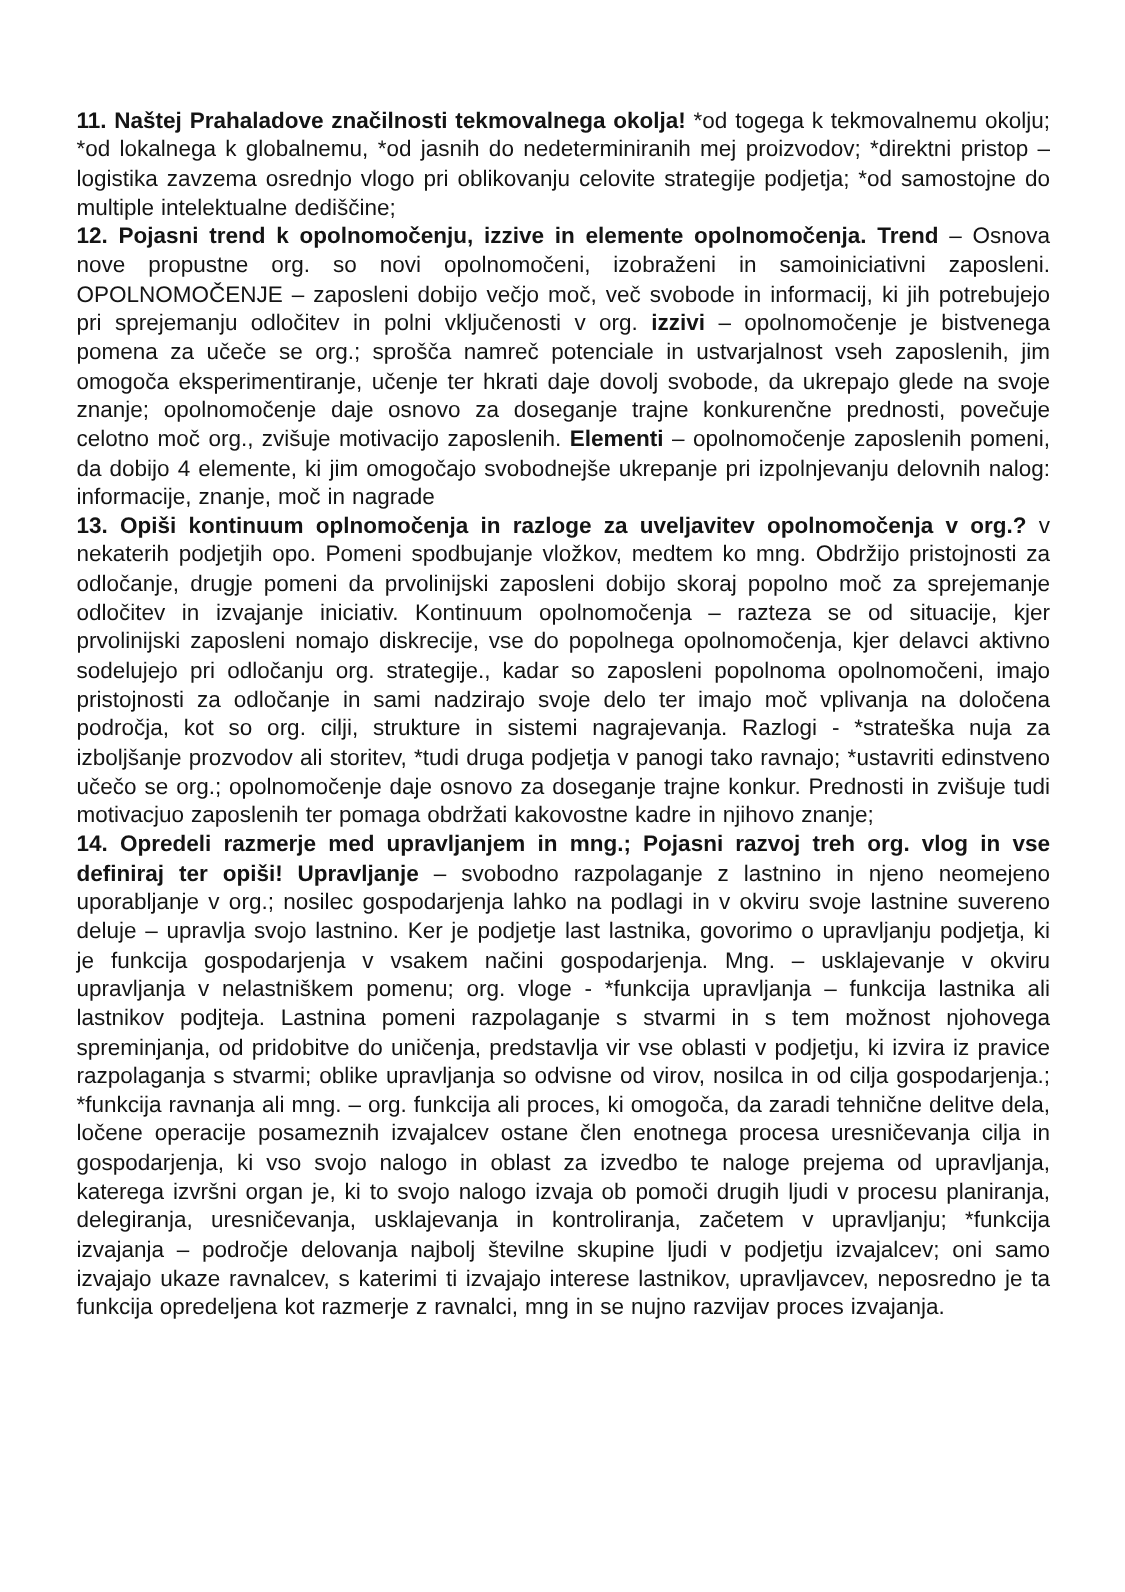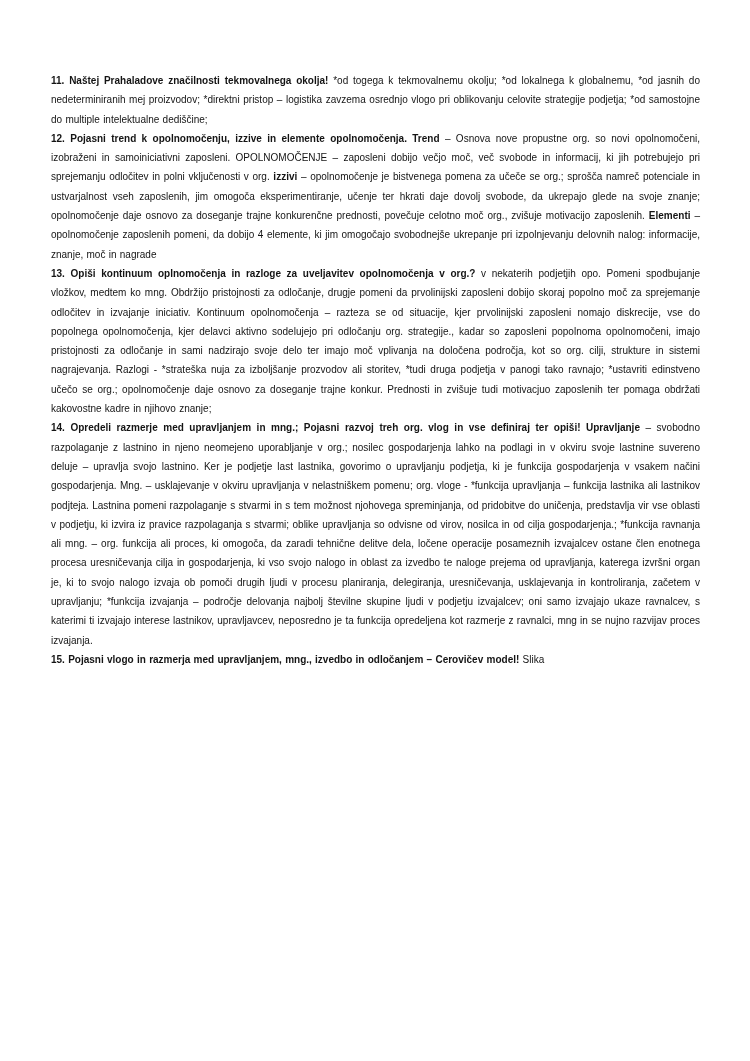--- a/index.html
+++ b/index.html
@@ -9,21 +9,21 @@
   }
   .page {
     position: relative;
     width: 750px;
     height: 1061px;
     background: #ffffff;
     box-sizing: border-box;
     padding: 71px 50px 0 51px;
     overflow: hidden;
     font-family: "Liberation Sans", "DejaVu Sans", sans-serif;
-    font-size: 10px;
+    font-size: 15px;
     line-height: 19.3px;
     color: #141414;
   }
   .para {
     margin: 0;
     text-align: justify;
     word-spacing: 0.5px;
   }
   .run { font-weight: normal; text-decoration: none; }
   .bold { font-weight: bold; }
@@ -35,15 +35,14 @@
 <div class="page">
 
   <p class="para"><b class="run bold">11. Naštej Prahaladove značilnosti tekmovalnega okolja!</b><span class="run"> *od togega k tekmovalnemu okolju; *od lokalnega k globalnemu, *od jasnih do nedeterminiranih mej proizvodov; *direktni pristop – logistika zavzema osrednjo vlogo pri oblikovanju celovite strategije podjetja; *od samostojne do multiple intelektualne dediščine;</span></p>
 
   <p class="para"><b class="run bold">12. Pojasni trend k opolnomočenju, izzive in elemente opolnomočenja. Trend</b><span class="run"> – Osnova nove propustne org. so novi opolnomočeni, izobraženi in samoiniciativni zaposleni. </span><span class="run underline">OPOLNOMOČENJE</span><span class="run"> – zaposleni dobijo večjo moč, več svobode in informacij, ki jih potrebujejo pri sprejemanju odločitev in polni vključenosti v org. </span><b class="run bold">izzivi</b><span class="run"> – opolnomočenje je bistvenega pomena za učeče se org.; sprošča namreč potenciale in ustvarjalnost vseh zaposlenih, jim omogoča eksperimentiranje, učenje ter hkrati daje dovolj svobode, da ukrepajo glede na svoje znanje; opolnomočenje daje osnovo za doseganje trajne konkurenčne prednosti, povečuje celotno moč org., zvišuje motivacijo zaposlenih. </span><b class="run bold">Elementi</b><span class="run"> – opolnomočenje zaposlenih pomeni, da dobijo 4 elemente, ki jim omogočajo svobodnejše ukrepanje pri izpolnjevanju delovnih nalog: </span><span class="run underline">informacije, znanje, moč in nagrade</span></p>
 
   <p class="para"><b class="run bold">13. Opiši kontinuum oplnomočenja in razloge za uveljavitev opolnomočenja v org.?</b><span class="run"> v nekaterih podjetjih opo. Pomeni spodbujanje vložkov, medtem ko mng. Obdržijo pristojnosti za odločanje, drugje pomeni da prvolinijski zaposleni dobijo skoraj popolno moč za sprejemanje odločitev in izvajanje iniciativ. Kontinuum opolnomočenja – razteza se od situacije, kjer prvolinijski zaposleni nomajo diskrecije, vse do popolnega opolnomočenja, kjer delavci aktivno sodelujejo pri odločanju org. strategije., kadar so zaposleni popolnoma opolnomočeni, imajo pristojnosti za odločanje in sami nadzirajo svoje delo ter imajo moč vplivanja na določena področja, kot so org. cilji, strukture in sistemi nagrajevanja. Razlogi - *strateška nuja za izboljšanje prozvodov ali storitev, *tudi druga podjetja v panogi tako ravnajo; *ustavriti edinstveno učečo se org.; opolnomočenje daje osnovo za doseganje trajne konkur. Prednosti in zvišuje tudi motivacjuo zaposlenih ter pomaga obdržati kakovostne kadre in njihovo znanje;</span></p>
 
   <p class="para"><b class="run bold">14. Opredeli razmerje med upravljanjem in mng.; Pojasni razvoj treh org. vlog in vse definiraj ter opiši! Upravljanje</b><span class="run"> – svobodno razpolaganje z lastnino in njeno neomejeno uporabljanje v org.; nosilec gospodarjenja lahko na podlagi in v okviru svoje lastnine suvereno deluje – upravlja svojo lastnino. Ker je podjetje last lastnika, govorimo o upravljanju podjetja, ki je funkcija gospodarjenja v vsakem načini gospodarjenja. Mng. – usklajevanje v okviru upravljanja v nelastniškem pomenu; org. vloge - *funkcija upravljanja – funkcija lastnika ali lastnikov podjteja. Lastnina pomeni razpolaganje s stvarmi in s tem možnost njohovega spreminjanja, od pridobitve do uničenja, predstavlja vir vse oblasti v podjetju, ki izvira iz pravice razpolaganja s stvarmi; oblike upravljanja so odvisne od virov, nosilca in od cilja gospodarjenja.; *funkcija ravnanja ali mng. – org. funkcija ali proces, ki omogoča, da zaradi tehnične delitve dela, ločene operacije posameznih izvajalcev ostane člen enotnega procesa uresničevanja cilja in gospodarjenja, ki vso svojo nalogo in oblast za izvedbo te naloge prejema od upravljanja, katerega izvršni organ je, ki to svojo nalogo izvaja ob pomoči drugih ljudi v procesu planiranja, delegiranja, uresničevanja, usklajevanja in kontroliranja, začetem v upravljanju; *funkcija izvajanja – področje delovanja najbolj številne skupine ljudi v podjetju izvajalcev; oni samo izvajajo ukaze ravnalcev, s katerimi ti izvajajo interese lastnikov, upravljavcev, neposredno je ta funkcija opredeljena kot razmerje z ravnalci, mng in se nujno razvijav proces izvajanja.</span></p>
 
-  <p class="para"><b class="run bold">15. Pojasni vlogo in razmerja med upravljanjem, mng., izvedbo in odločanjem – Cerovičev model!</b><span class="run"> Slika</span></p>
 
 </div>
 
 </body></html>

